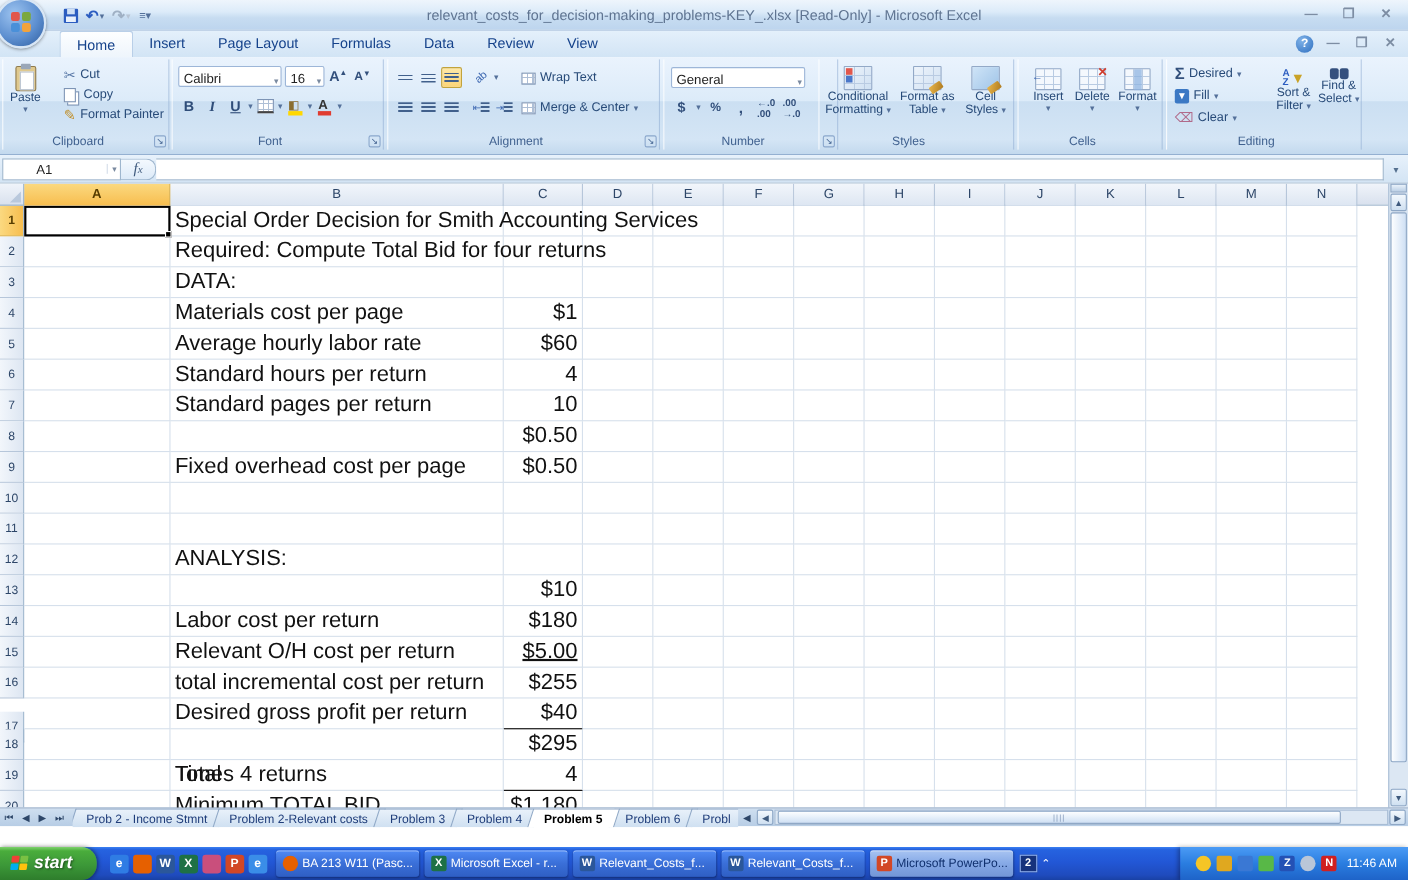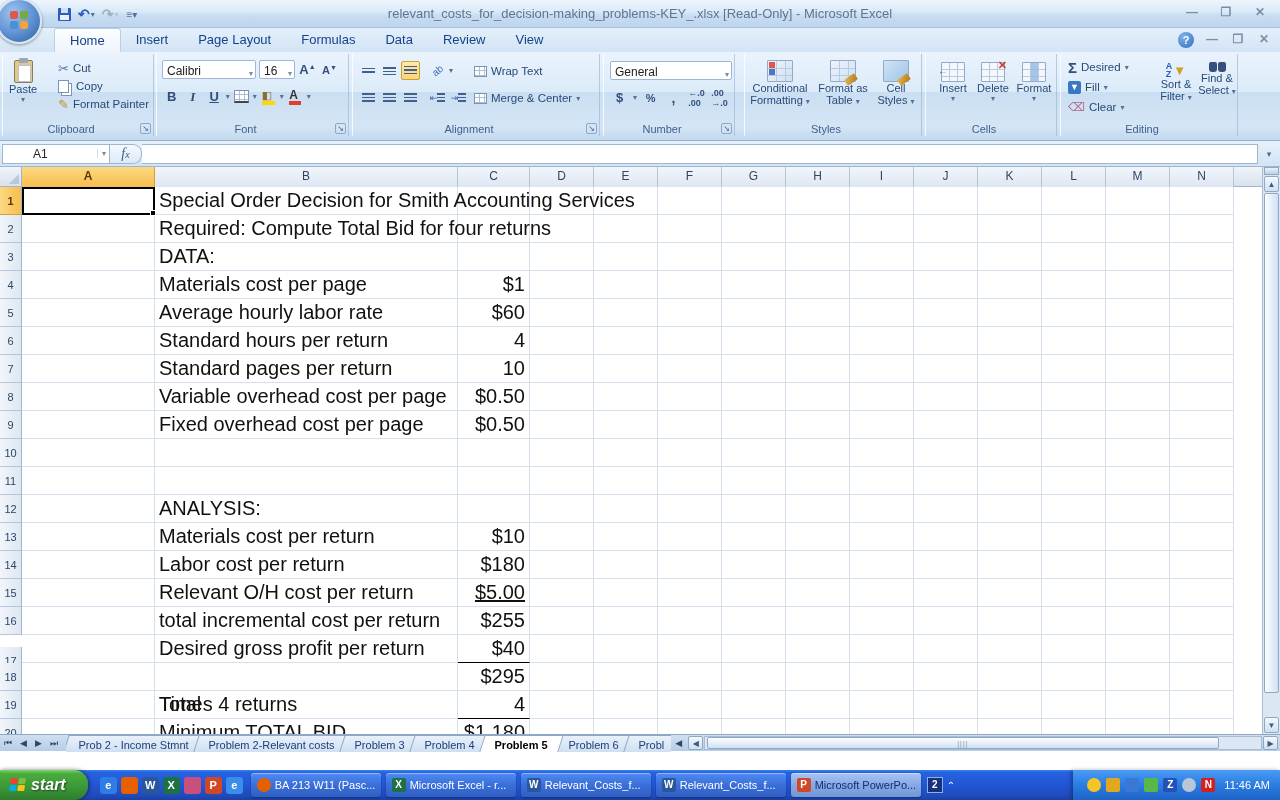--- a/index.html
+++ b/index.html
@@ -359,21 +359,21 @@
         </div>
       <div class="btn-sm" style="position:absolute;left:118px;top:35px">
         <span class="grid-ic" style="width:13px;height:11px"></span>
           <span>Merge &amp; Center</span>
           <span class="caret">▾</span>
         </div>
       <div class="rgroup-label">Alignment</div>
       <div class="dlg-launch">↘</div>
     </div>
 
-    <div class="rgroup" style="left:603px;width:132px">
+    <div class="rgroup" style="left:603px;width:159px">
       <div class="combo" style="position:absolute;left:6px;top:7px;width:122px">
         <span>General</span>
           <span class="car">▾</span>
         </div>
       <div style="position:absolute;left:6px;top:34px;display:flex;gap:4px;align-items:center">
         <span class="tool">
             <span class="num-ic" style="font-size:13px">$</span>
           </span>
           <span class="caret">▾</span>
         <span class="tool">
@@ -618,21 +618,20 @@
         <div class="gcell" style="left: 594px; top: 196px; width: 64px; height: 28px;"></div>
         <div class="gcell" style="left: 658px; top: 196px; width: 64px; height: 28px;"></div>
         <div class="gcell" style="left: 722px; top: 196px; width: 64px; height: 28px;"></div>
         <div class="gcell" style="left: 786px; top: 196px; width: 64px; height: 28px;"></div>
         <div class="gcell" style="left: 850px; top: 196px; width: 64px; height: 28px;"></div>
         <div class="gcell" style="left: 914px; top: 196px; width: 64px; height: 28px;"></div>
         <div class="gcell" style="left: 978px; top: 196px; width: 64px; height: 28px;"></div>
         <div class="gcell" style="left: 1042px; top: 196px; width: 64px; height: 28px;"></div>
         <div class="gcell" style="left: 1106px; top: 196px; width: 64px; height: 28px;"></div>
         <div class="gcell" style="left: 1170px; top: 196px; width: 64px; height: 28px;"></div>
-        <div class="celltext" style="left: 159px; top: 196px; height: 28px;">Variable overhead cost per page</div>
         <div class="celltext cval" style="left: 458px; top: 196px; width: 67px; height: 28px;">$0.50</div>
         <div class="rowhdr" style="top: 224px; height: 28px;">9</div>
         <div class="gcell" style="left: 22px; top: 224px; width: 133px; height: 28px;"></div>
         <div class="gcell" style="left: 155px; top: 224px; width: 303px; height: 28px;"></div>
         <div class="gcell" style="left: 458px; top: 224px; width: 72px; height: 28px;"></div>
         <div class="gcell" style="left: 530px; top: 224px; width: 64px; height: 28px;"></div>
         <div class="gcell" style="left: 594px; top: 224px; width: 64px; height: 28px;"></div>
         <div class="gcell" style="left: 658px; top: 224px; width: 64px; height: 28px;"></div>
         <div class="gcell" style="left: 722px; top: 224px; width: 64px; height: 28px;"></div>
         <div class="gcell" style="left: 786px; top: 224px; width: 64px; height: 28px;"></div>
@@ -698,21 +697,20 @@
         <div class="gcell" style="left: 594px; top: 336px; width: 64px; height: 28px;"></div>
         <div class="gcell" style="left: 658px; top: 336px; width: 64px; height: 28px;"></div>
         <div class="gcell" style="left: 722px; top: 336px; width: 64px; height: 28px;"></div>
         <div class="gcell" style="left: 786px; top: 336px; width: 64px; height: 28px;"></div>
         <div class="gcell" style="left: 850px; top: 336px; width: 64px; height: 28px;"></div>
         <div class="gcell" style="left: 914px; top: 336px; width: 64px; height: 28px;"></div>
         <div class="gcell" style="left: 978px; top: 336px; width: 64px; height: 28px;"></div>
         <div class="gcell" style="left: 1042px; top: 336px; width: 64px; height: 28px;"></div>
         <div class="gcell" style="left: 1106px; top: 336px; width: 64px; height: 28px;"></div>
         <div class="gcell" style="left: 1170px; top: 336px; width: 64px; height: 28px;"></div>
-        <div class="celltext" style="left: 159px; top: 336px; height: 28px;">Materials cost per return</div>
         <div class="celltext cval" style="left: 458px; top: 336px; width: 67px; height: 28px;">$10</div>
         <div class="rowhdr" style="top: 364px; height: 28px;">14</div>
         <div class="gcell" style="left: 22px; top: 364px; width: 133px; height: 28px;"></div>
         <div class="gcell" style="left: 155px; top: 364px; width: 303px; height: 28px;"></div>
         <div class="gcell" style="left: 458px; top: 364px; width: 72px; height: 28px;"></div>
         <div class="gcell" style="left: 530px; top: 364px; width: 64px; height: 28px;"></div>
         <div class="gcell" style="left: 594px; top: 364px; width: 64px; height: 28px;"></div>
         <div class="gcell" style="left: 658px; top: 364px; width: 64px; height: 28px;"></div>
         <div class="gcell" style="left: 722px; top: 364px; width: 64px; height: 28px;"></div>
         <div class="gcell" style="left: 786px; top: 364px; width: 64px; height: 28px;"></div>

